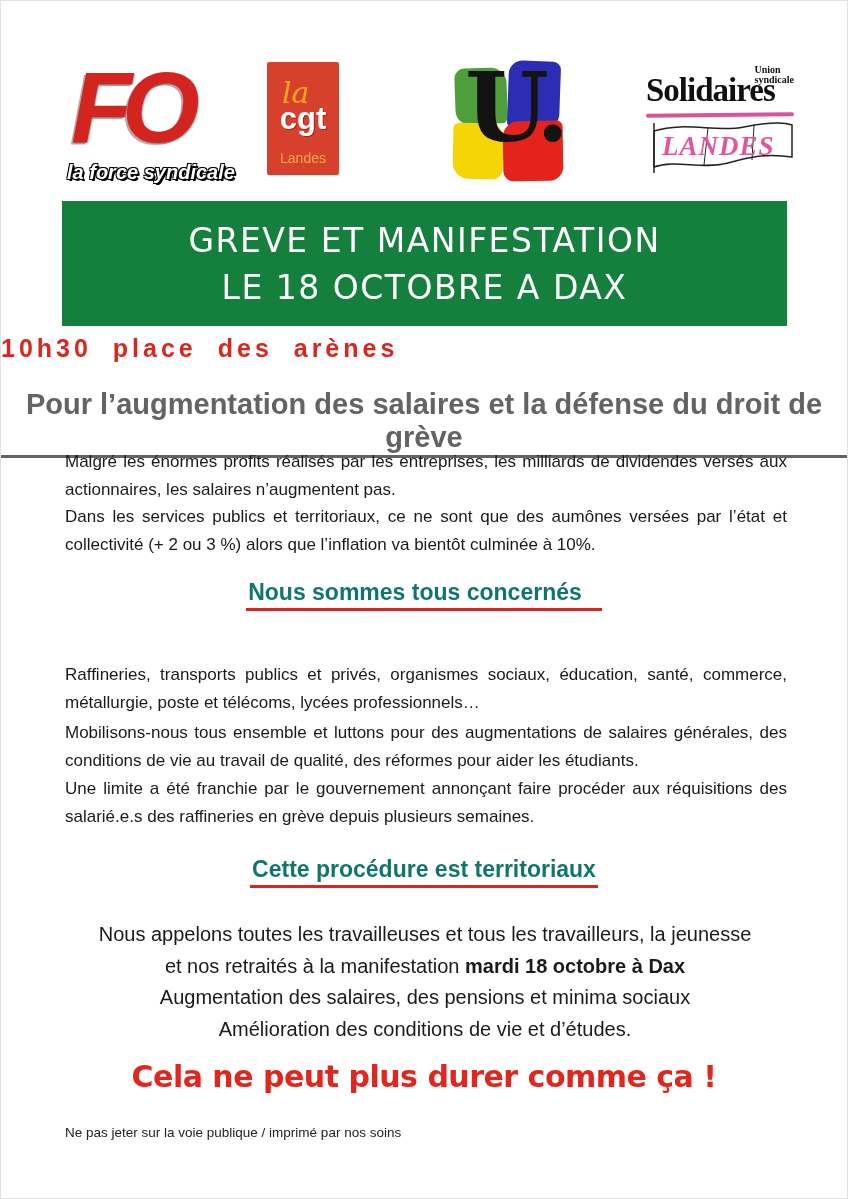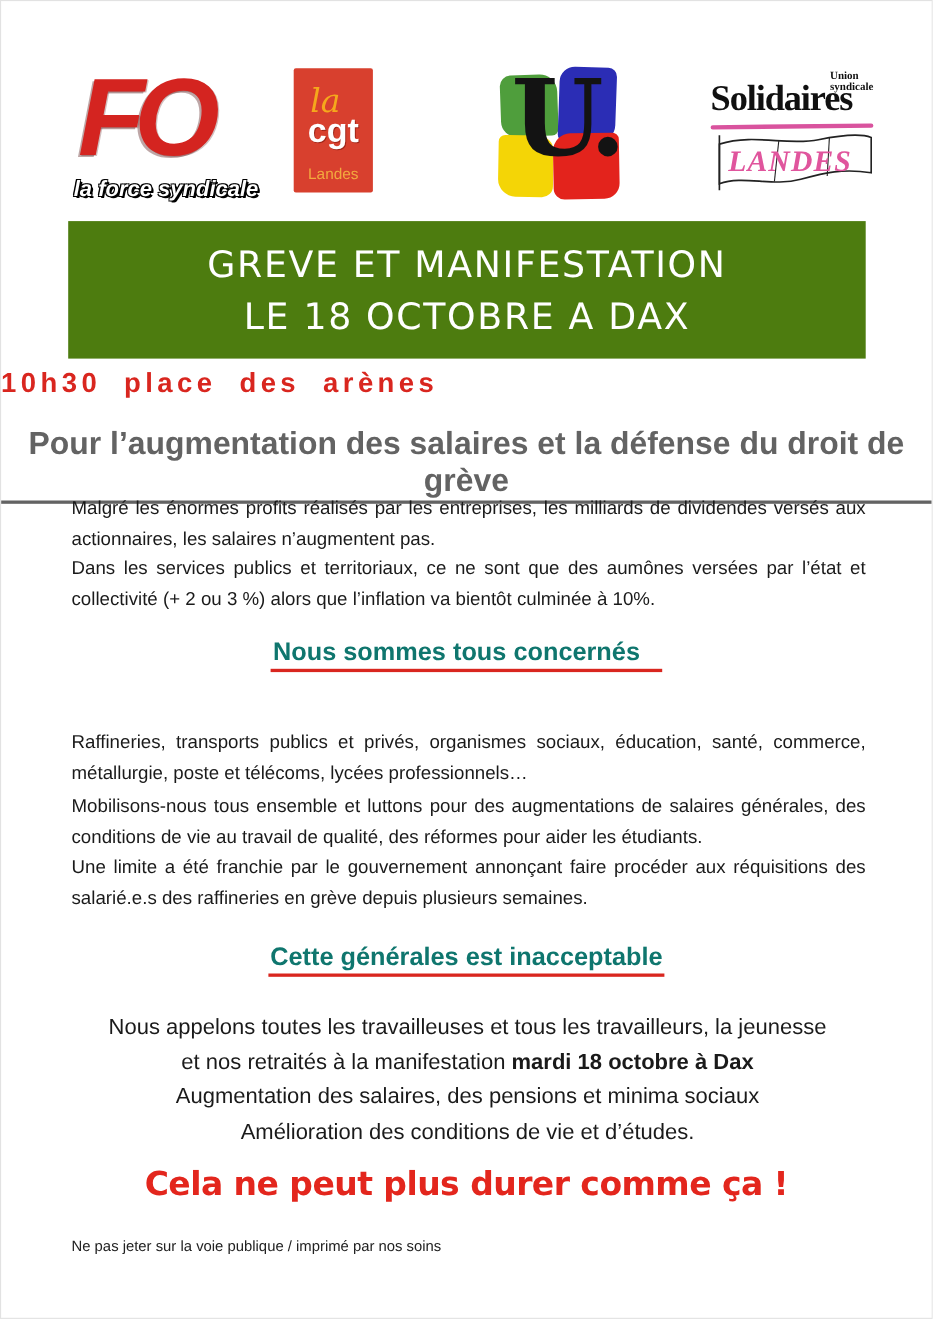--- a/index.html
+++ b/index.html
@@ -83,21 +83,21 @@
   }
   .sol-flag{position:absolute;top:54px;left:0;}
   .sol-flag-text{
     font-family:"Liberation Serif",serif;font-weight:700;font-style:italic;
     font-size:27px;fill:#e0559d;letter-spacing:1px;
   }
 
   
   .banner{
     position:absolute;left:61px;top:200px;width:725px;height:125px;
-    background:#4d7c0f;color:#ffffff;text-align:center;
+    background:#15803d;color:#ffffff;text-align:center;
     font-family:"DejaVu Sans",sans-serif;
     font-size:33px;line-height:47px;letter-spacing:1.5px;
     padding-top:16px;box-sizing:border-box;
   }
 
   
   .rally-time{
     position:absolute;top:333px;left:0;width:100%;
     font-weight:700;font-size:25px;color:#d9261f;
     letter-spacing:4px;word-spacing:10px;
@@ -201,21 +201,21 @@
 
   <div class="red-heading h-concerned">
     <span class="u">Nous sommes tous concernés</span>
   </div>
 
   <p class="bodypara p3">Raffineries, transports publics et privés, organismes sociaux, éducation, santé, commerce, métallurgie, poste et télécoms, lycées professionnels…</p>
   <p class="bodypara p4">Mobilisons-nous tous ensemble et luttons pour des augmentations de salaires générales, des conditions de vie au travail de qualité, des réformes pour aider les étudiants.</p>
   <p class="bodypara p5">Une limite a été franchie par le gouvernement annonçant faire procéder aux réquisitions des salarié.e.s des raffineries en grève depuis plusieurs semaines.</p>
 
   <div class="red-heading h-procedure">
-    <span class="u">Cette générales est inacceptable</span>
+    <span class="u">Cette procédure est territoriaux</span>
   </div>
 
   <div class="call">
     <span>Nous appelons toutes les travailleuses et tous les travailleurs, la jeunesse et nos retraités à la manifestation </span><b>mardi 18 octobre à Dax</b>
     <div>Augmentation des salaires, des pensions et minima sociaux</div>
     <div>Amélioration des conditions de vie et d’études.</div>
   </div>
 
   <div class="slogan">Cela ne peut plus durer comme ça !</div>
 

